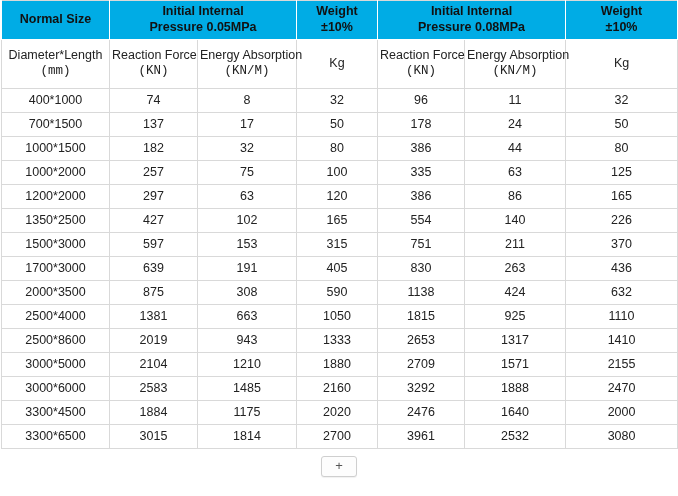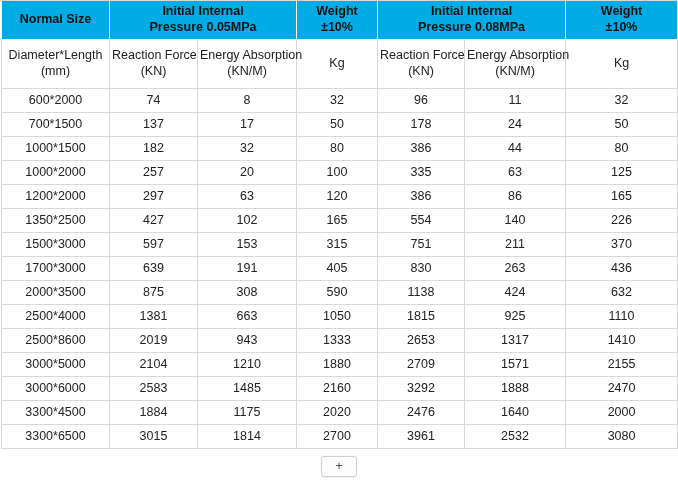--- a/index.html
+++ b/index.html
@@ -59,21 +59,21 @@
   tr.head-main td .l1 { display: block; }
   tr.head-main td .l2 { display: block; }
 
   
   tr.head-sub td {
     height: 48px;
     font-size: 12.5px;
     color: #222222;
   }
   tr.head-sub td .l1 { display: block; }
-  tr.head-sub td .l2 { display: block; }
+  tr.head-sub td .l2 { display: block; font-family: Liberation Mono, monospace; }
 
   tr.data-row td {
     height: 23px;
     font-size: 12.5px;
   }
 
   
   col.c0 { width: 108px; }
   col.c1 { width: 88px; }
   col.c2 { width: 99px; }
@@ -164,21 +164,21 @@
           <span class="l2">(KN)</span>
         </td>
         <td>
           <span class="l1">Energy Absorption</span>
           <span class="l2">(KN/M)</span>
         </td>
         <td>Kg</td>
       </tr>
 
         <tr class="data-row">
-          <td class="edge-left">600*2000</td>
+          <td class="edge-left">400*1000</td>
           <td>74</td>
           <td>8</td>
           <td>32</td>
           <td>96</td>
           <td>11</td>
           <td>32</td>
         </tr>
         <tr class="data-row">
           <td class="edge-left">700*1500</td>
           <td>137</td>
@@ -193,21 +193,21 @@
           <td>182</td>
           <td>32</td>
           <td>80</td>
           <td>386</td>
           <td>44</td>
           <td>80</td>
         </tr>
         <tr class="data-row">
           <td class="edge-left">1000*2000</td>
           <td>257</td>
-          <td>20</td>
+          <td>75</td>
           <td>100</td>
           <td>335</td>
           <td>63</td>
           <td>125</td>
         </tr>
         <tr class="data-row">
           <td class="edge-left">1200*2000</td>
           <td>297</td>
           <td>63</td>
           <td>120</td>

